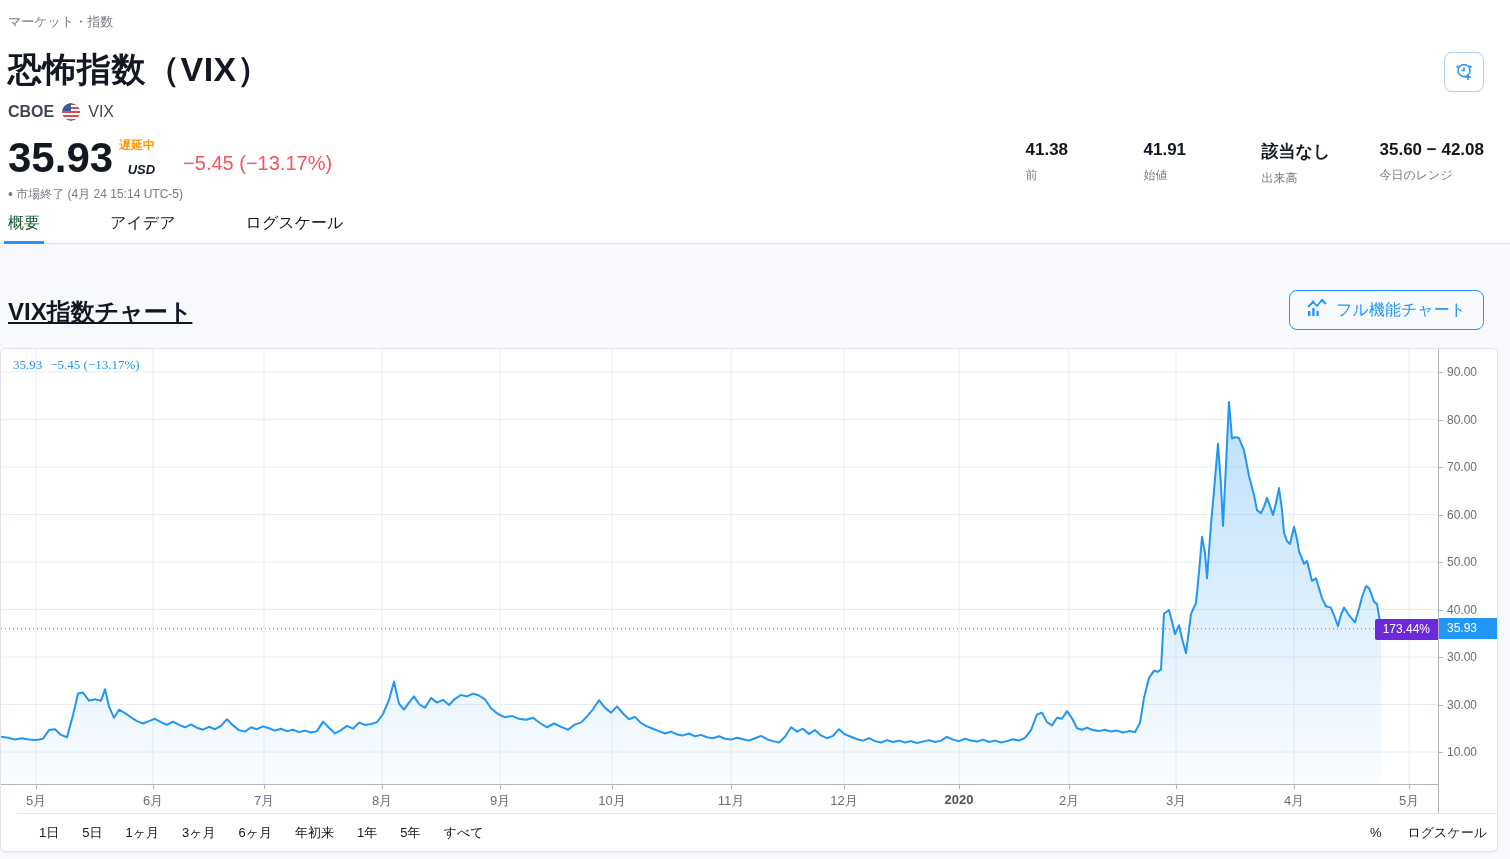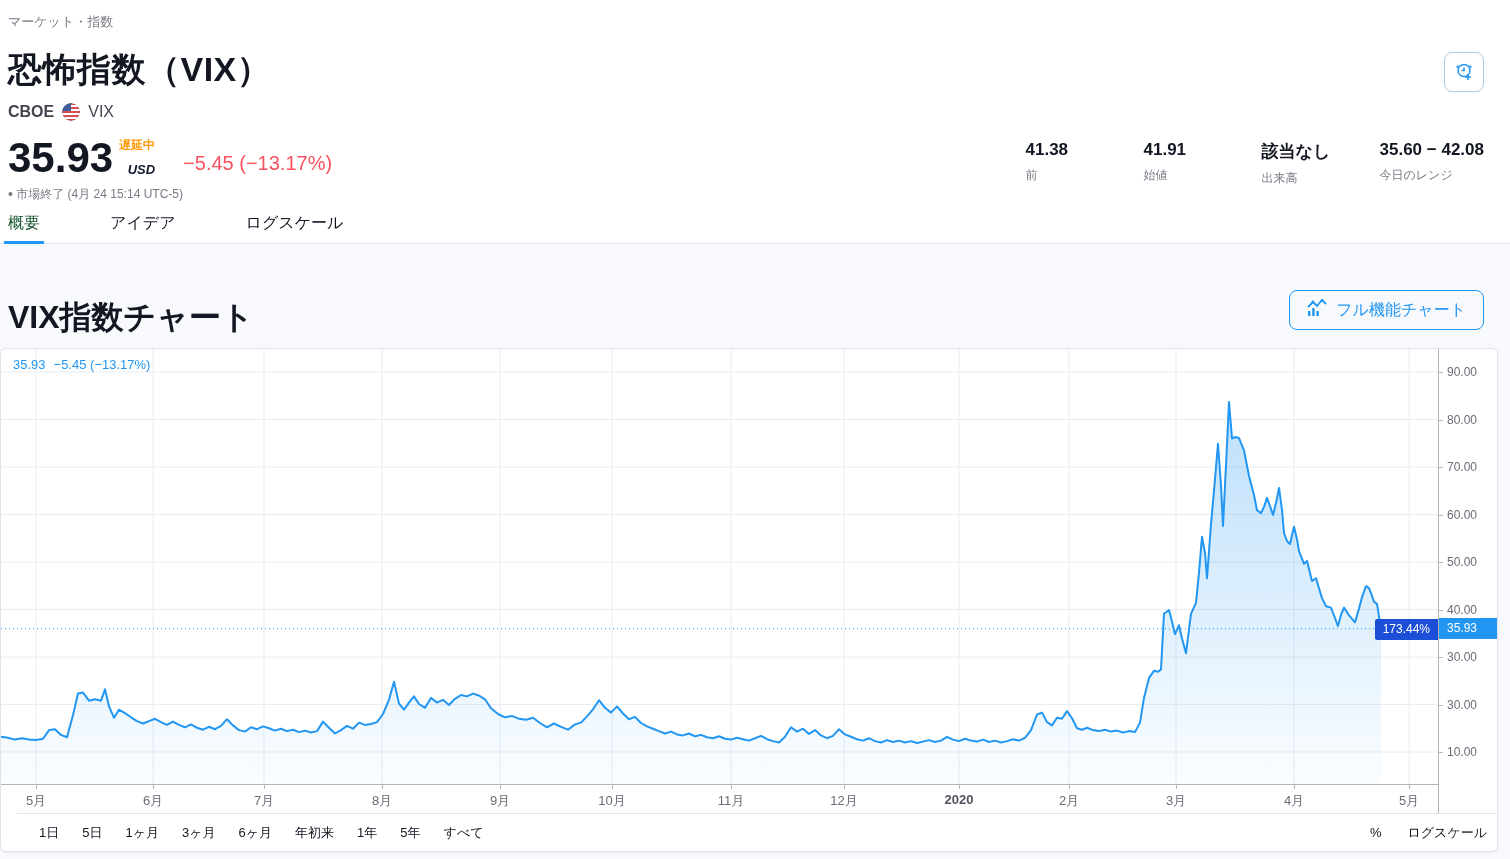--- a/index.html
+++ b/index.html
@@ -36,32 +36,32 @@
 
   
   .tabbar { height:39px; border-bottom:1px solid #e0e3eb; padding-left:4px; display:flex; }
   .tab { font-size:16px; padding:8px 4px; margin-right:62px; cursor:pointer; color:#131722; position:relative; }
   .tab.active { color:#14532d; }
   .tab.active::after { content:""; position:absolute; left:0; right:0; bottom:-1px; height:3px; background:#2196f3; }
 
   
   .section { background:#f8f9fd; height:615px; position:relative; }
   .section-header { display:flex; justify-content:space-between; align-items:center; padding:44px 26px 0 8px; height:104px; }
-  .section-title { font-size:32px; font-weight:700; align-self:flex-start; margin-top:8px; }
+  .section-title { font-size:24px; font-weight:700; align-self:flex-start; margin-top:8px;text-decoration:underline; }
   .fullchart-btn { display:flex; align-items:center; gap:9px; border:1px solid #2196f3; color:#2196f3;
     background:transparent; border-radius:8px; padding:8px 17px; font-size:16px; cursor:pointer;
     font-family:inherit; align-self:flex-start; margin-top:2px; }
 
   
   .widget { position:relative; margin-right:12px; height:504px; background:#fff;
     border:1px solid #e0e3eb; border-radius:6px; box-shadow:0 1px 3px rgba(0,0,0,.05); overflow:hidden; }
   .plot { position:absolute; left:0; top:0; width:1437px; height:435px; }
-  .legend { position:absolute; left:12px; top:8px; font-size:13px; color:#2196f3; white-space:nowrap; }
+  .legend { position:absolute; left:12px; top:8px; font-size:13px; color:#2196f3; white-space:nowrap;font-family:Liberation Serif, serif; }
   .legend span { margin-right:8px; }
-  .pct-badge { position:absolute; right:0; background:#1d4ed8; color:#fff; font-size:12px;
+  .pct-badge { position:absolute; right:0; background:#6d28d9; color:#fff; font-size:12px;
     padding:3px 8px 4px; border-radius:2px 0 0 2px; }
   .axis-y { position:absolute; left:1437px; top:0; width:60px; height:464px; border-left:1px solid #b2b5be; }
   .axis-y .ylab { position:absolute; left:8px; transform:translateY(-50%); font-size:12px; color:#6a6d78; }
   .axis-y .ytick { position:absolute; left:0; width:4px; height:1px; background:#b2b5be; }
   .price-badge { position:absolute; left:0; width:100%; background:#2196f3; color:#fff;
     font-size:12px; padding:3px 0 4px 8px; }
   .axis-x { position:absolute; left:0; top:435px; width:1437px; height:29px; border-top:1px solid #b2b5be; }
   .axis-x .xtick { position:absolute; top:0; width:1px; height:4px; background:#b2b5be; }
   .axis-x .xlab { position:absolute; top:7px; transform:translateX(-50%); font-size:13px; color:#6a6d78; }
   .axis-x .xlab.major { color:#50535e; font-weight:700; }

